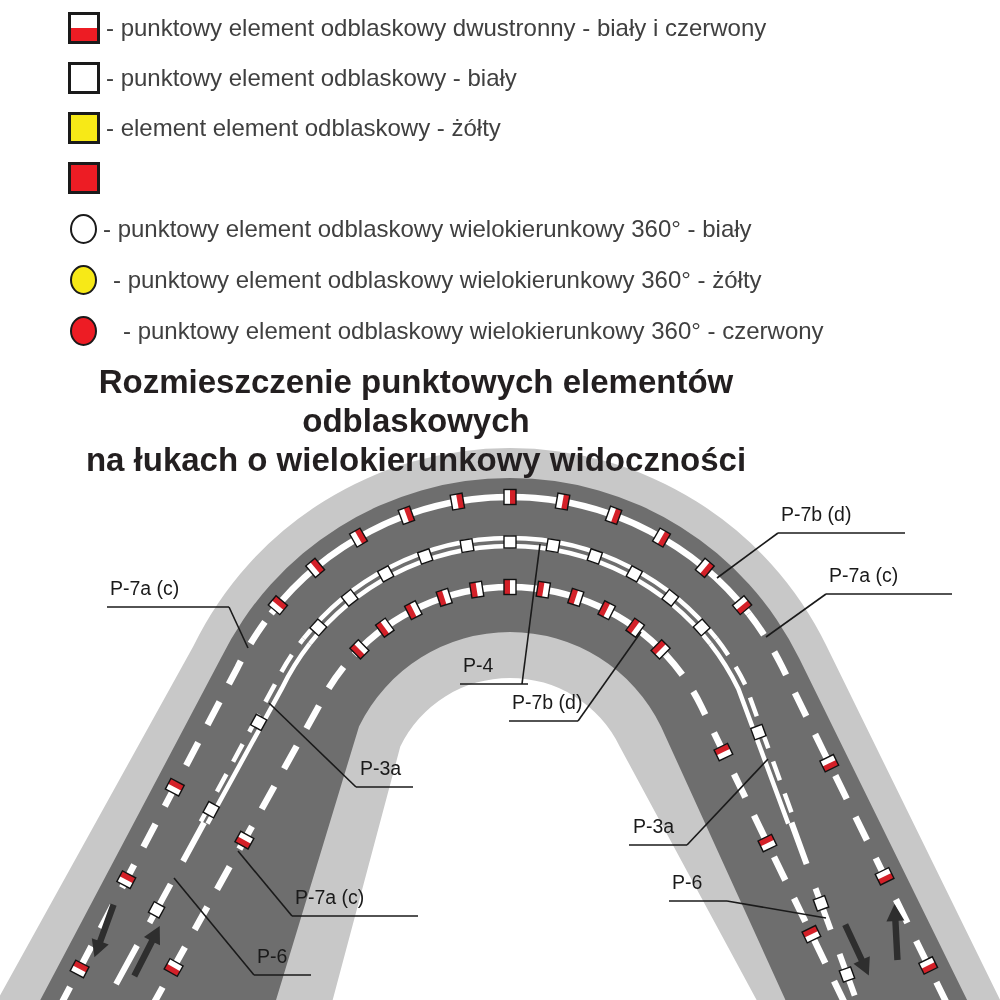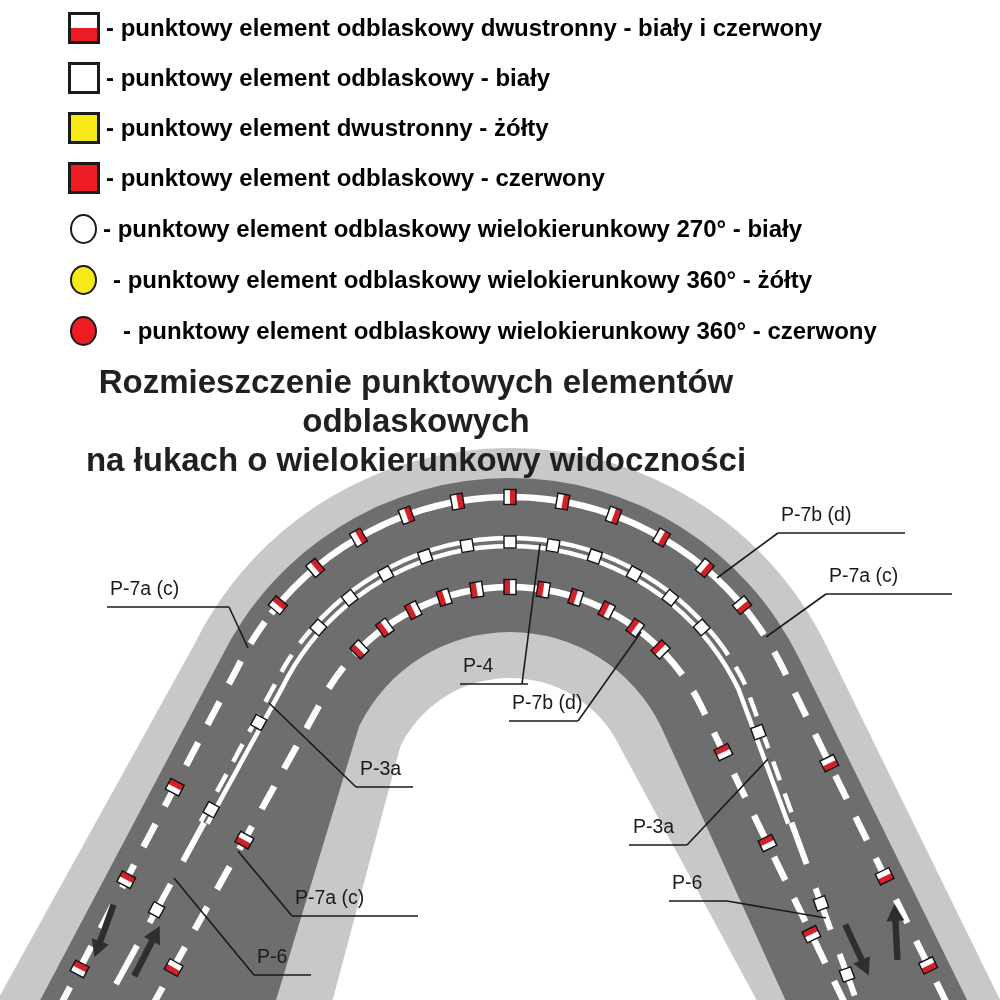--- a/index.html
+++ b/index.html
@@ -4,21 +4,21 @@
 <style>
   html,body{margin:0;padding:0;background:#ffffff;}
   #stage{position:relative;width:1000px;height:1000px;background:#ffffff;overflow:hidden;
          font-family:"Liberation Sans",sans-serif;}
   #road-svg{position:absolute;left:0;top:0;}
   #legend{position:absolute;left:0;top:0;width:1000px;}
   .legend-row{position:absolute;left:68px;display:flex;align-items:center;}
   .legend-icon{flex:0 0 auto;box-sizing:border-box;}
   .icon-square{width:32px;height:32px;border:3px solid #1a1a1a;}
   .icon-circle{width:27px;height:30px;border:2.5px solid #1a1a1a;border-radius:50%;margin-left:2px;}
-  .legend-label{margin-left:6px;font-weight:bold;font-size:24px;color:#000000;white-space:nowrap;}
+  .legend-label{margin-left:6px;font-weight:normal;font-size:24px;color:#404040;white-space:nowrap;}
   #title{position:absolute;left:0;top:362px;width:832px;text-align:center;
          font-weight:bold;font-size:33px;line-height:39px;color:#231f20;}
 </style>
 </head>
 <body>
 
 <div id="stage">
   <svg id="road-svg" width="1000" height="1000" viewBox="0 0 1000 1000">
       <path fill="#c8c8c8" stroke="none" d="M -8.0 1010.0 L 193.6 645.7 A 352 352 0 0 1 826.4 645.7 L 1005.0 1010.0 L 762.0 1010.0 L 619.7 746.5 A 122 122 0 0 0 400.3 746.5 L 330.0 1010.0 Z"></path>
       <path fill="#6e6e6e" stroke="none" d="M 35.0 1010.0 L 220.6 658.8 A 322 322 0 0 1 799.4 658.8 L 972.0 1010.0 L 790.0 1010.0 L 661.0 726.4 A 168 168 0 0 0 359.0 726.4 L 273.0 1010.0 Z"></path>
@@ -291,29 +291,28 @@
       <div class="legend-row" style="top: 12px;">
         <div class="legend-icon icon-square" style="background: linear-gradient(rgb(255, 255, 255) 50%, rgb(237, 28, 36) 50%);"></div>
         <span class="legend-label">- punktowy element odblaskowy dwustronny - biały i czerwony</span>
       </div>
       <div class="legend-row" style="top: 62px;">
         <div class="legend-icon icon-square" style="background: rgb(255, 255, 255);"></div>
         <span class="legend-label">- punktowy element odblaskowy - biały</span>
       </div>
       <div class="legend-row" style="top: 112px;">
         <div class="legend-icon icon-square" style="background: rgb(247, 233, 23);"></div>
-        <span class="legend-label">- punktowy element dwustronny - żółty</span>
+        <span class="legend-label">- element element odblaskowy - żółty</span>
       </div>
       <div class="legend-row" style="top: 162px;">
         <div class="legend-icon icon-square" style="background: rgb(237, 28, 36);"></div>
-        <span class="legend-label">- punktowy element odblaskowy - czerwony</span>
       </div>
       <div class="legend-row" style="top: 214px;">
         <div class="legend-icon icon-circle" style="background: rgb(255, 255, 255);"></div>
-        <span class="legend-label">- punktowy element odblaskowy wielokierunkowy 270° - biały</span>
+        <span class="legend-label">- punktowy element odblaskowy wielokierunkowy 360° - biały</span>
       </div>
       <div class="legend-row" style="top: 265px; gap: 10px;">
         <div class="legend-icon icon-circle" style="background: rgb(247, 233, 23);"></div>
         <span class="legend-label">- punktowy element odblaskowy wielokierunkowy 360° - żółty</span>
       </div>
       <div class="legend-row" style="top: 316px; gap: 20px;">
         <div class="legend-icon icon-circle" style="background: rgb(237, 28, 36);"></div>
         <span class="legend-label">- punktowy element odblaskowy wielokierunkowy 360° - czerwony</span>
       </div>
     </div>

